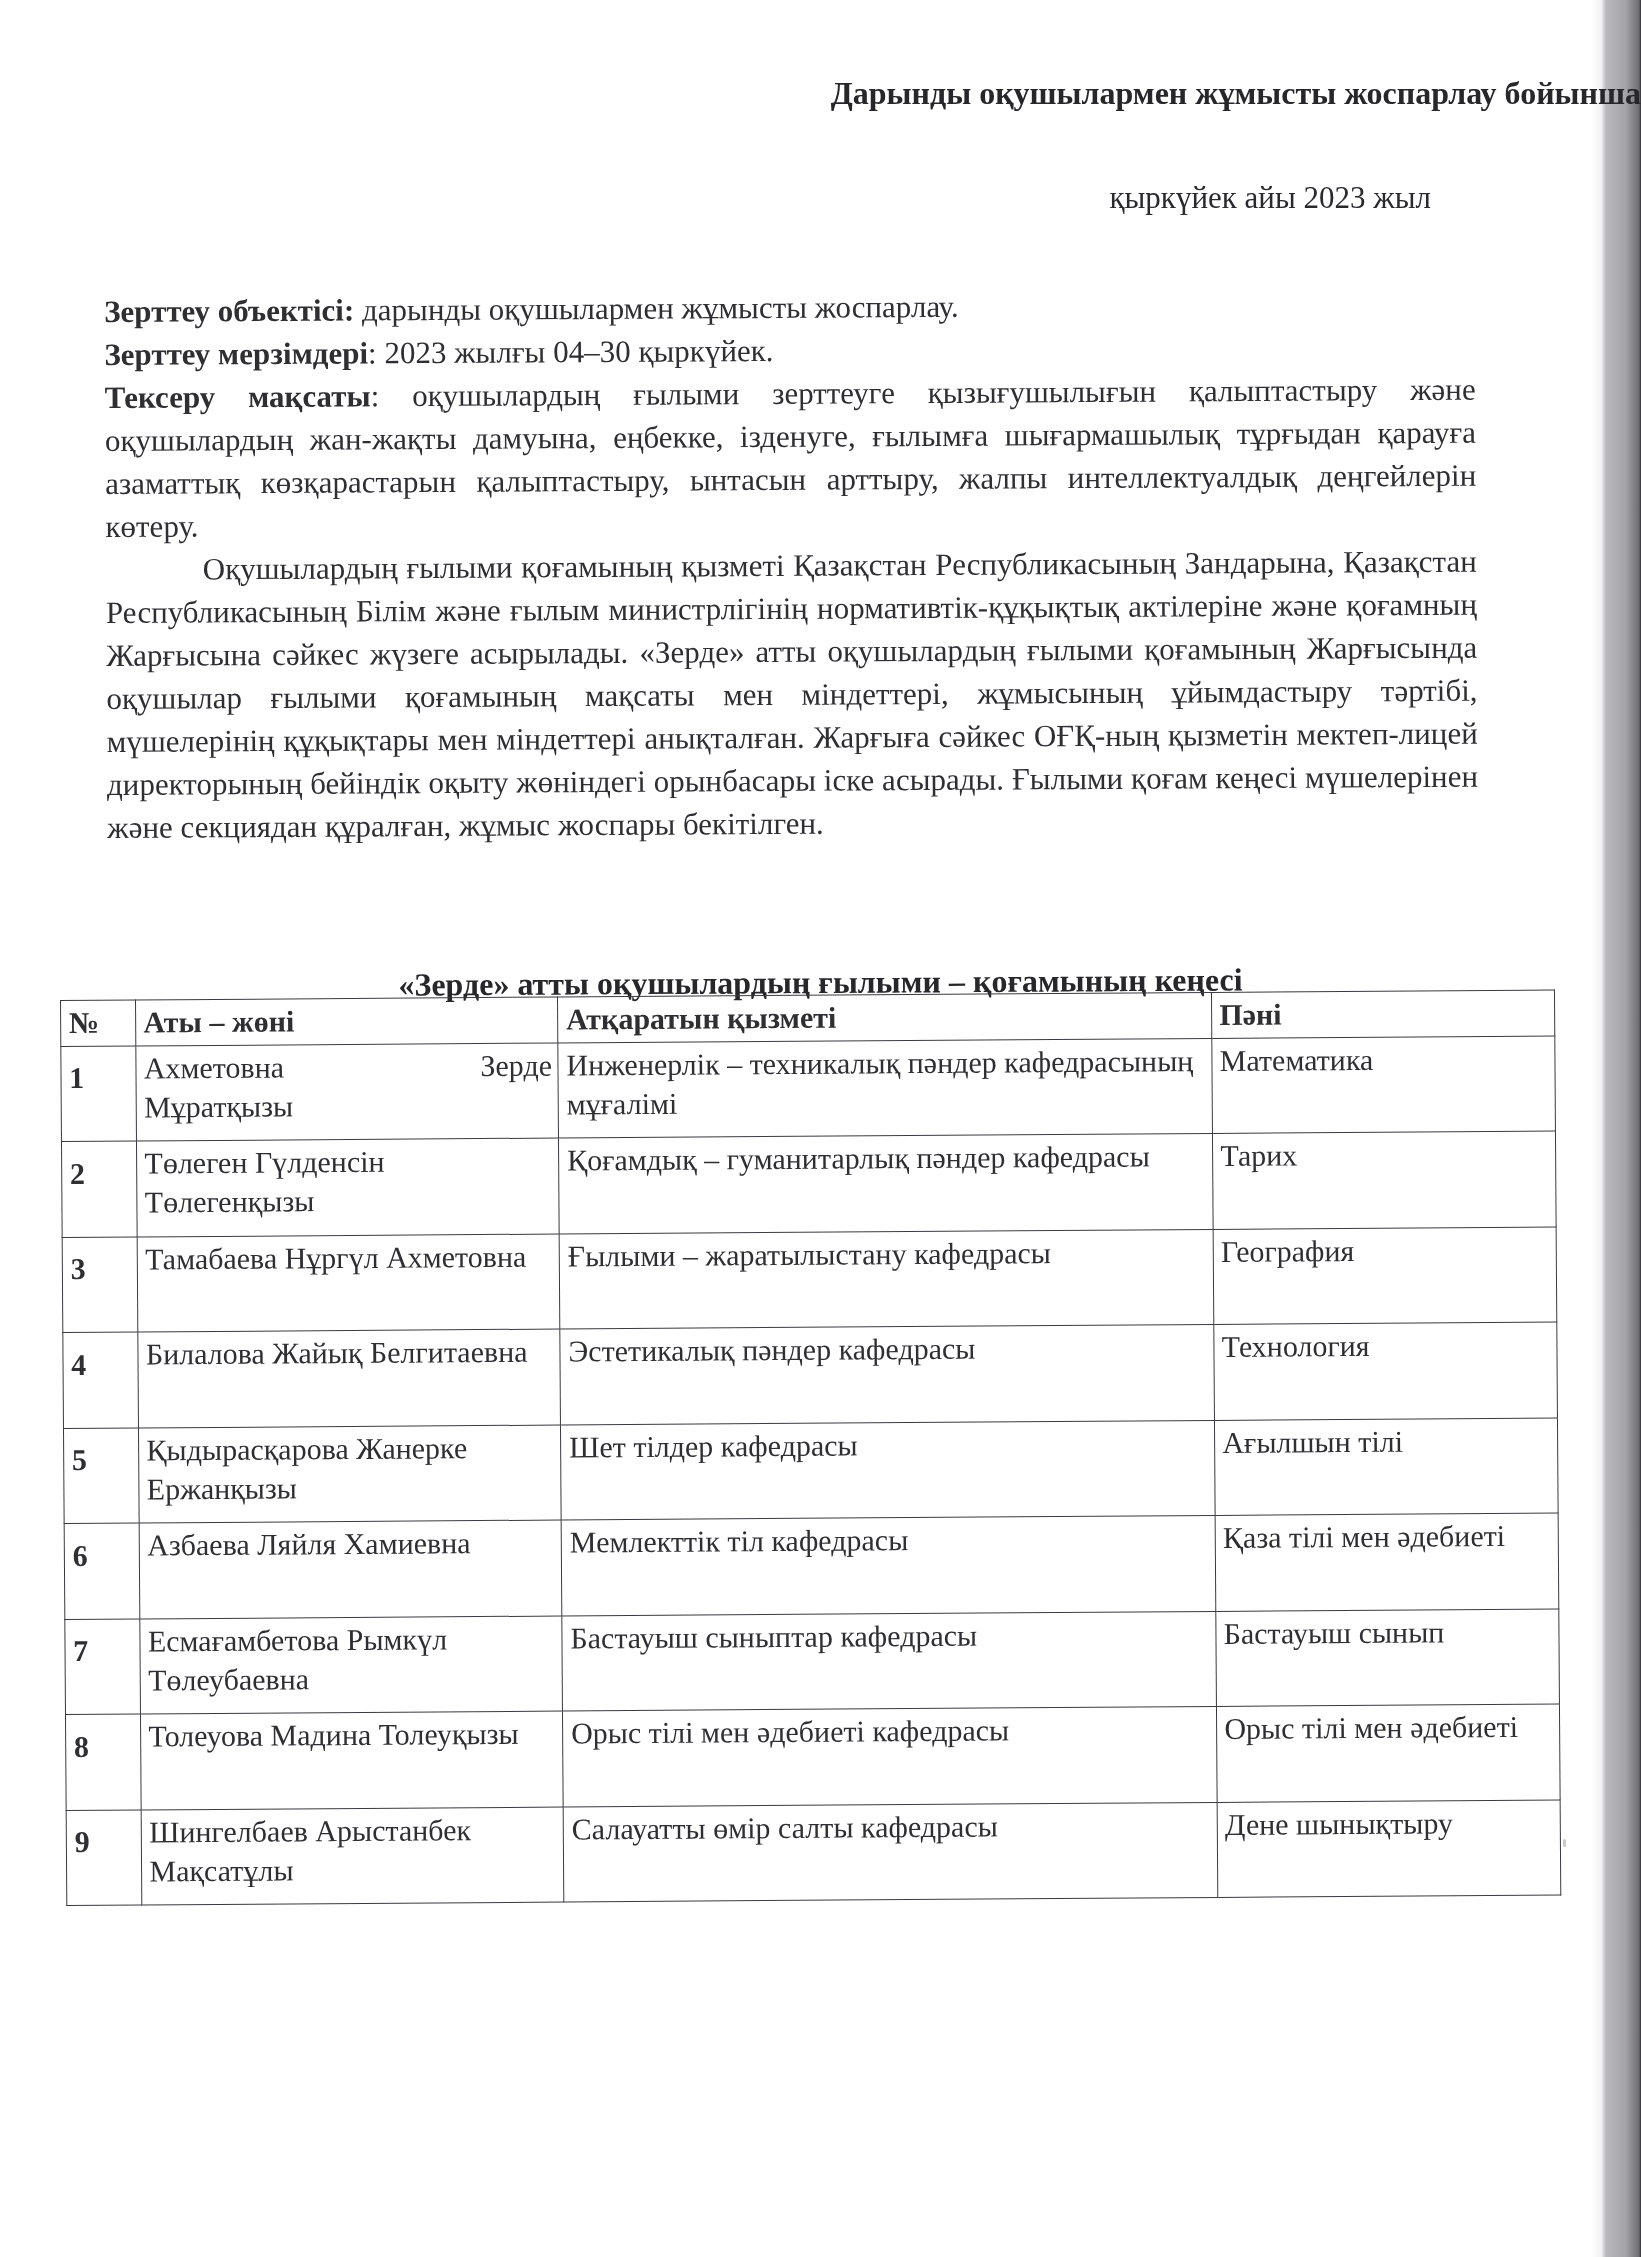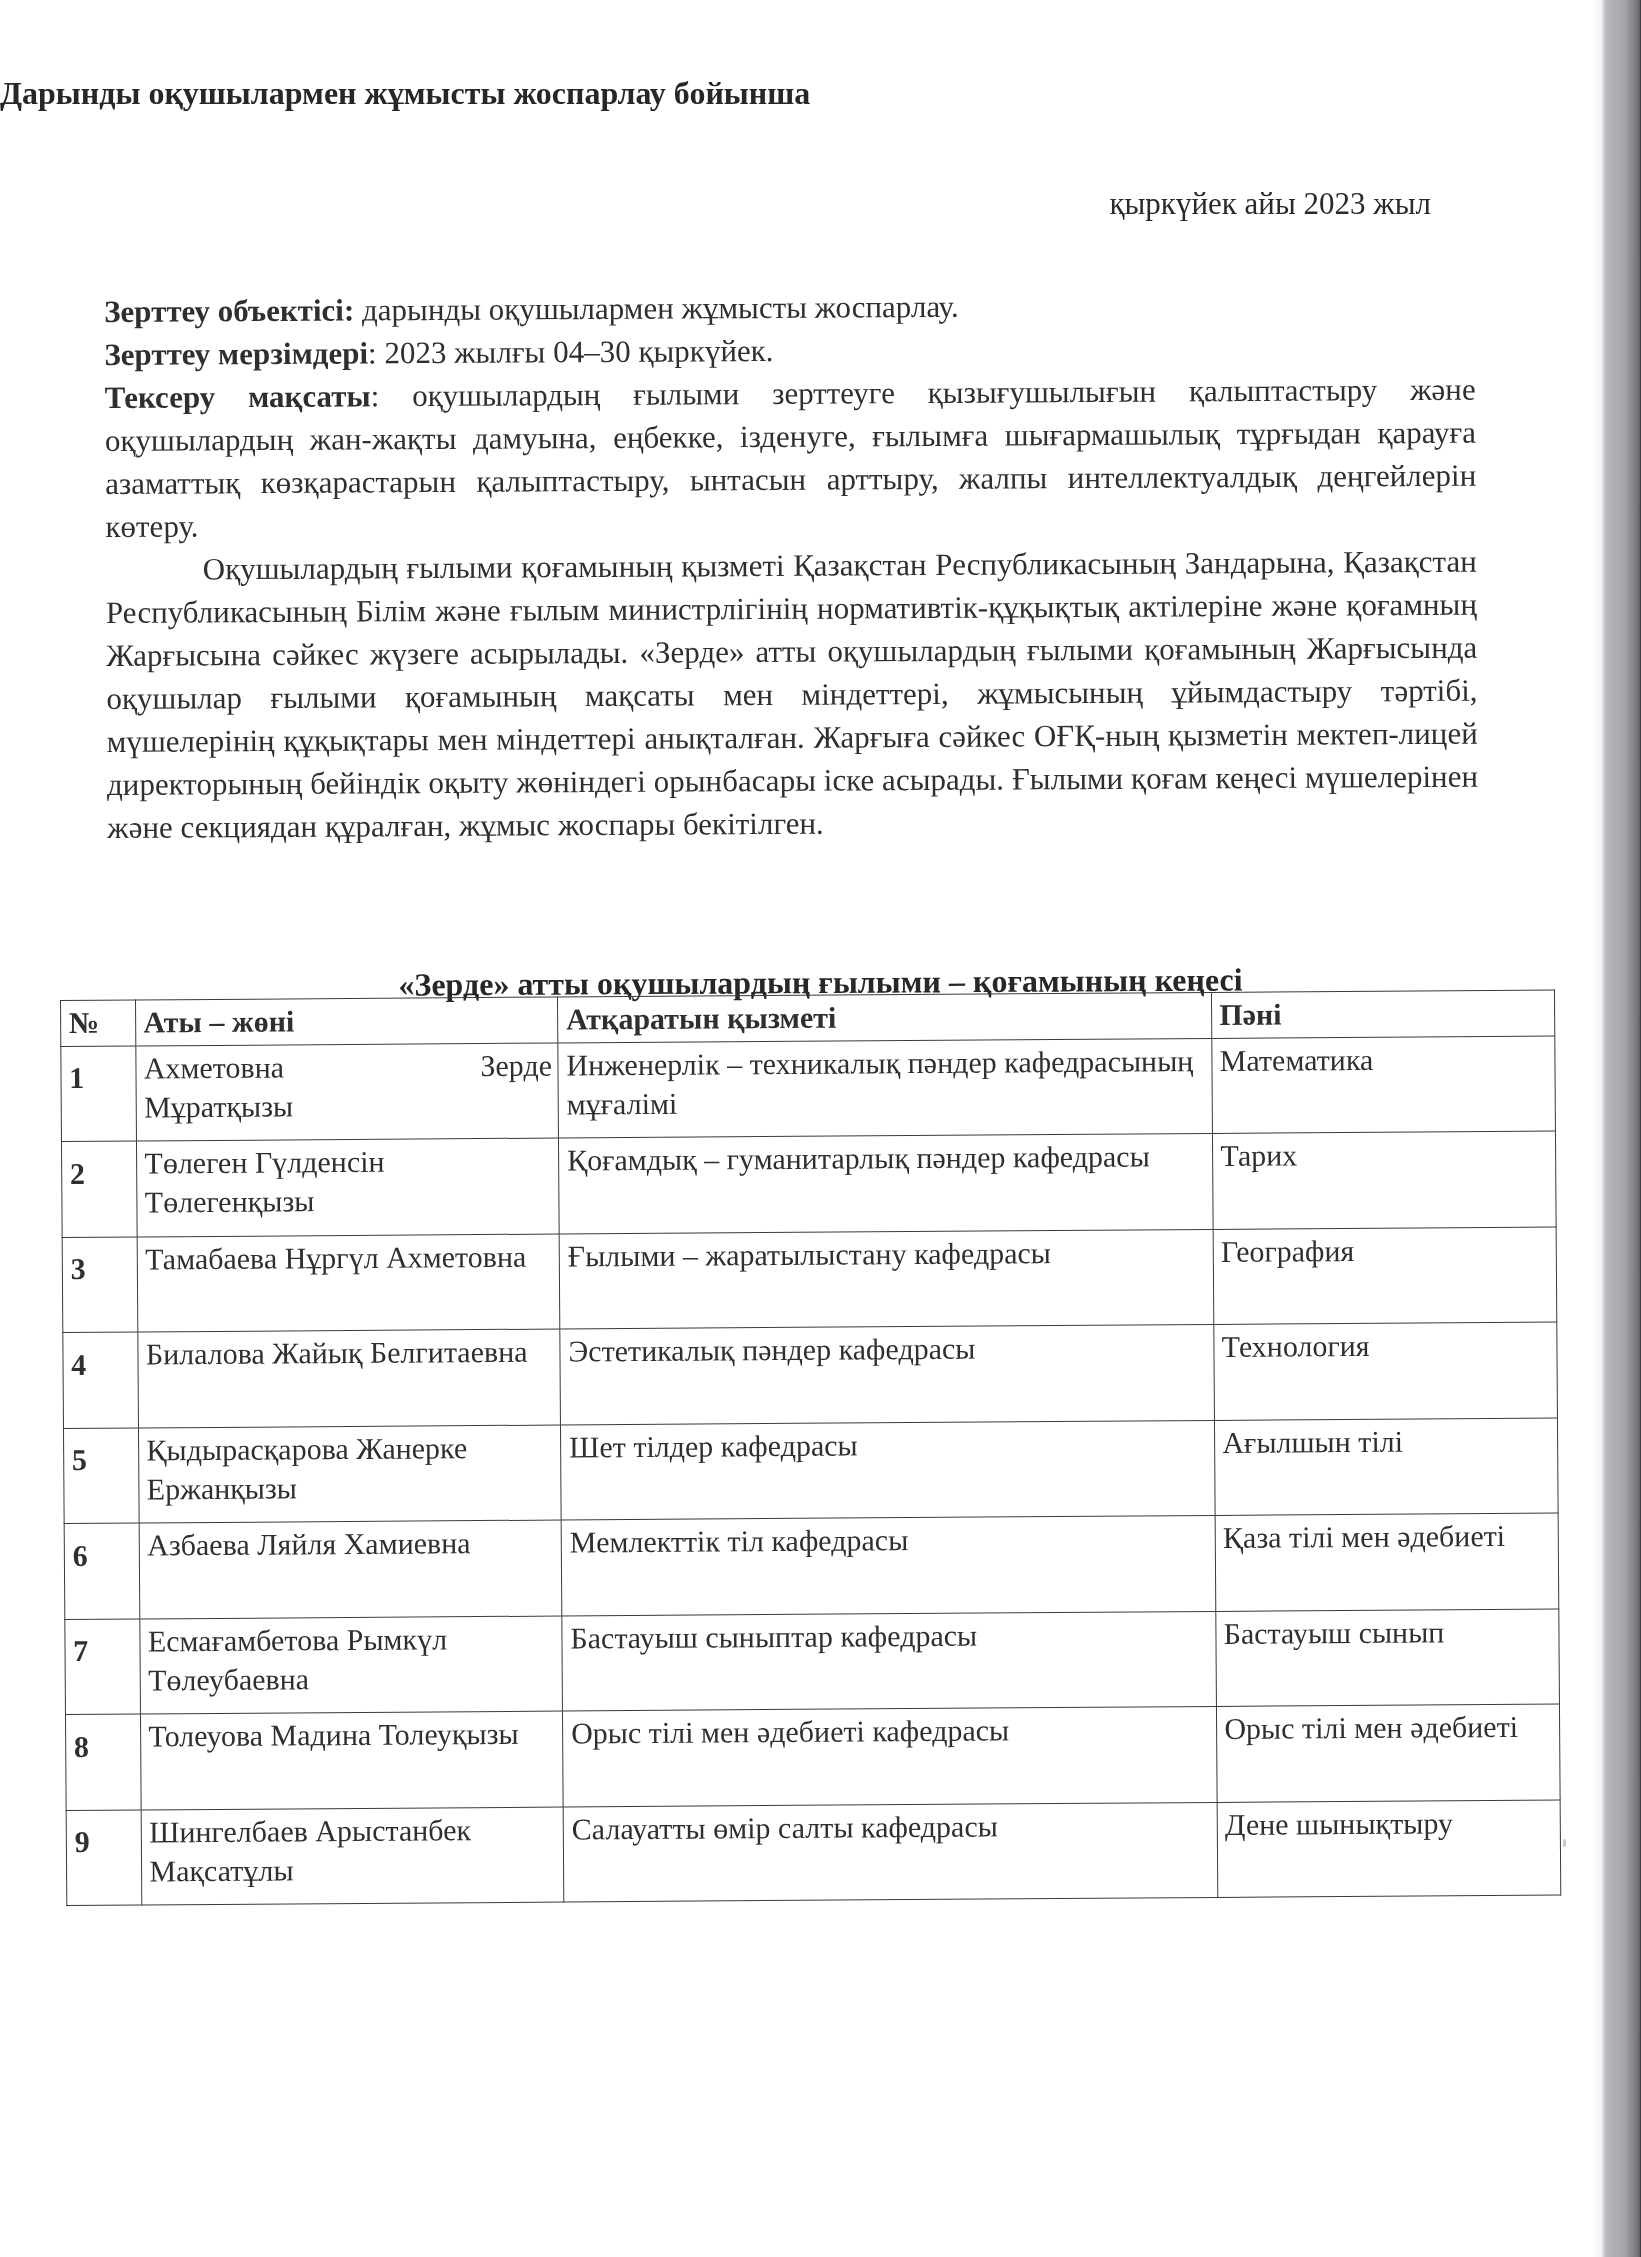--- a/index.html
+++ b/index.html
@@ -29,29 +29,29 @@
       right: 39px;
       width: 9.7px;
       height: 2257px;
       background: linear-gradient(to right, #ffffff, #f1f1f4);
     }
     .title {
       position: absolute;
       top: 70px;
       left: 0;
       width: 1641px;
-      text-align: left;
+      text-align: right;
       font-weight: bold;
       font-size: 32px;
       line-height: 46px;
       color: #26262b;
     }
     .date-line {
       position: absolute;
-      top: 186px;
+      top: 180px;
       right: 210px;
       font-size: 31px;
       color: #2a2a2e;
     }
     .body-text {
       position: absolute;
       top: 290px;
       left: 104px;
       width: 1371px;
       font-size: 31px;

